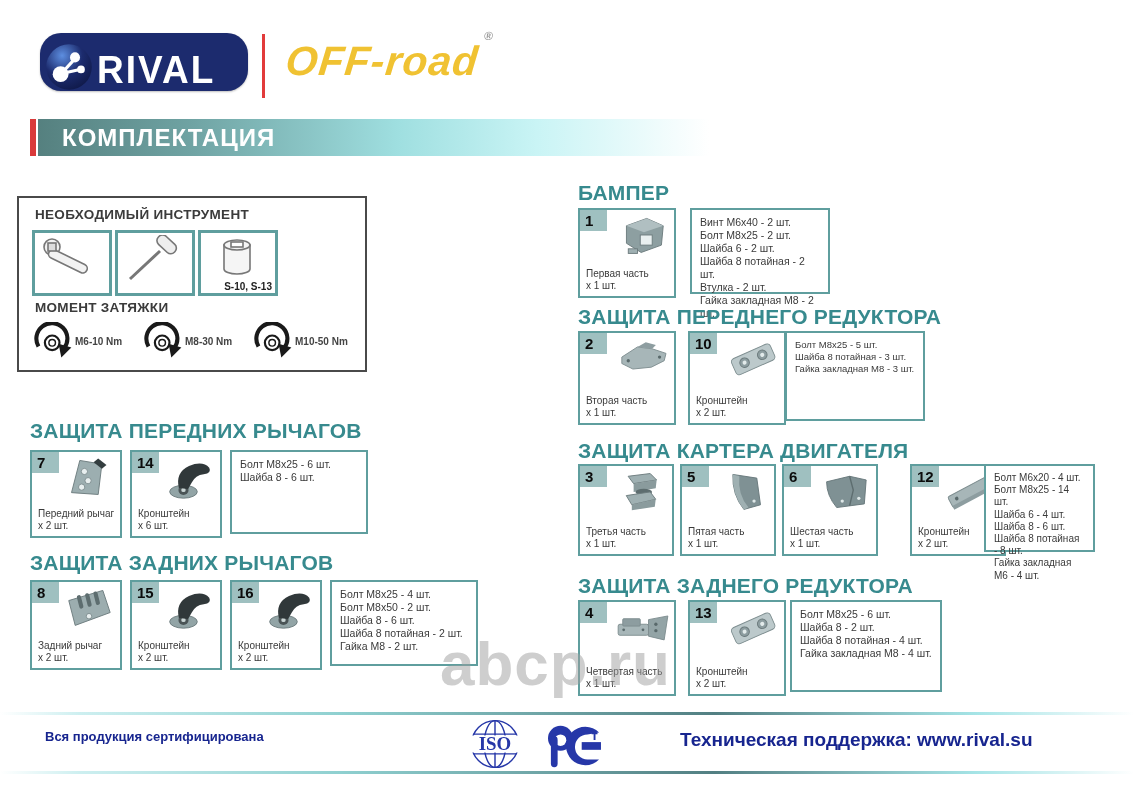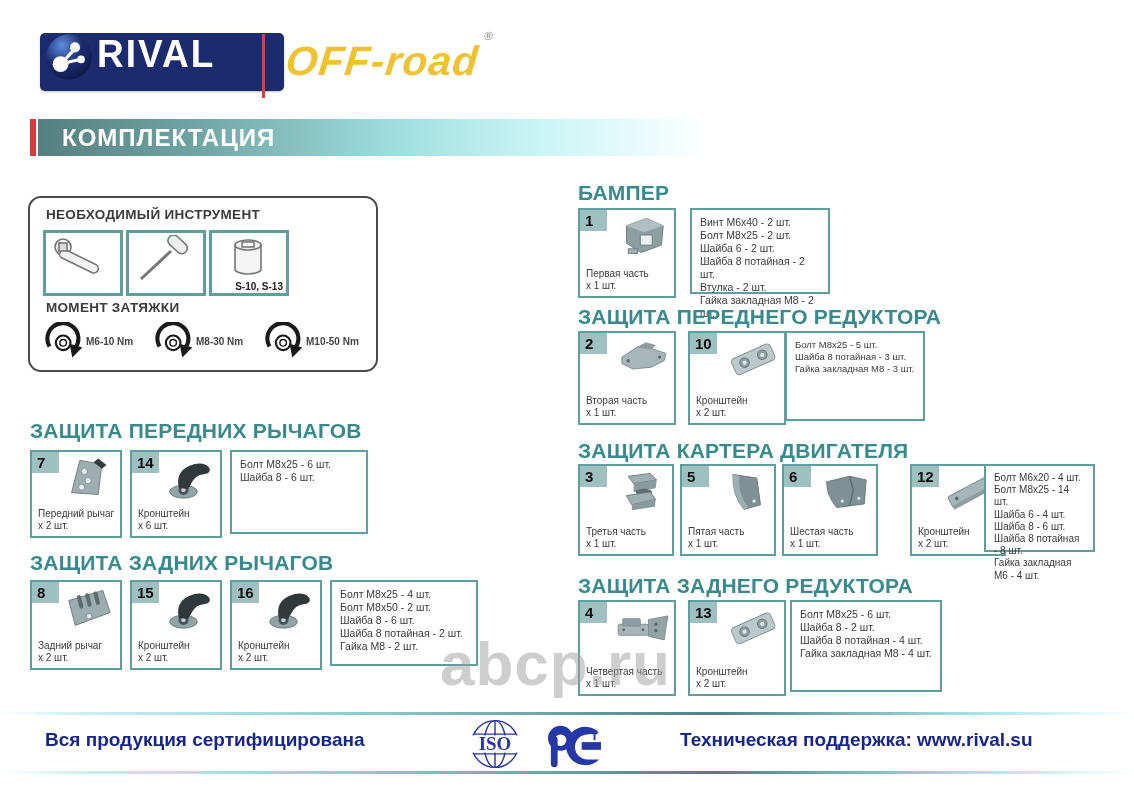--- a/index.html
+++ b/index.html
@@ -1,40 +1,40 @@
 <!DOCTYPE html>
 <html><head>
 <meta charset="utf-8">
 <style>
   html,body{margin:0;padding:0;background:#ffffff;}
   .page{position:relative;width:1134px;height:800px;background:#fff;overflow:hidden;
         font-family:"Liberation Sans",sans-serif;}
 
   
-  .rival-logo{position:absolute;left:40px;top:33px;width:244px;height:58px;background:#1c2b6e;
-              border-radius:5px;display:flex;align-items:flex-start;box-shadow:0 1px 2px rgba(0,0,0,.25);}
+  .rival-logo{position:absolute;left:40px;top:33px;width:208px;height:58px;background:#1c2b6e;
+              border-radius:21px;display:flex;align-items:flex-end;box-shadow:0 1px 2px rgba(0,0,0,.25);}
   .rival-logo .ball{width:48px;height:48px;margin-left:5px;flex:0 0 auto;}
   .rival-logo .brand-text{color:#fff;font-weight:bold;font-size:37px;letter-spacing:2px;
               margin-left:4px;transform:scaleY(1.05);}
   .brand-divider{position:absolute;left:262px;top:34px;width:3px;height:64px;background:#e23b3b;}
   .offroad-logo{position:absolute;left:286px;top:38px;color:#f0c232;font-size:41px;font-weight:bold;
               font-style:italic;letter-spacing:1px;transform:skewX(-6deg);white-space:nowrap;}
   .offroad-logo sup{font-size:12px;color:#9a9a9a;font-style:normal;margin-left:3px;top:-20px;position:relative;}
 
   
   .title-bar{position:absolute;left:30px;top:119px;width:700px;height:37px;}
   .title-accent{position:absolute;left:0;top:0;width:6px;height:37px;background:#d93a3a;}
   .title-grad{position:absolute;left:8px;top:0;right:0;height:37px;
       background:linear-gradient(90deg,#55807f 0%,#6fa3a3 22%,#9fdfe0 52%,#c9f4f5 72%,rgba(255,255,255,0) 97%);}
   .title-grad span{display:block;padding-left:24px;line-height:37px;color:#fff;font-size:24px;
       font-weight:bold;letter-spacing:1px;}
 
   
-  .toolbox{position:absolute;left:28px;top:196px;width:346px;height:172px;border:2px solid #4a4a4a;
-      border-radius:13px;background:#fff;}
+  .toolbox{position:absolute;left:17px;top:196px;width:346px;height:172px;border:2px solid #4a4a4a;
+      border-radius:0;background:#fff;}
   .tb-title{position:absolute;left:16px;top:9px;font-size:13.5px;font-weight:bold;color:#3b3b3b;letter-spacing:.3px;}
   .toolrow{position:absolute;left:13px;top:32px;display:flex;gap:3px;}
   .toolcell{width:74px;height:60px;border:3px solid #5f9e9e;position:relative;background:#fff;}
   .toolcell svg{position:absolute;left:4px;top:2px;width:64px;height:50px;}
   .toolcell .tlabel{position:absolute;right:3px;bottom:1px;font-size:10px;font-weight:bold;color:#222;
       background:rgba(255,255,255,.8);padding-left:2px;}
   .tq-title{position:absolute;left:16px;top:102px;font-size:13.5px;font-weight:bold;color:#3b3b3b;letter-spacing:.3px;}
   .torquerow{position:absolute;left:14px;top:124px;display:flex;}
   .torqueitem{display:flex;align-items:center;width:110px;}
   .torqueitem svg{width:42px;height:38px;flex:0 0 auto;}
@@ -52,21 +52,21 @@
 
   
   .watermark{position:absolute;left:440px;top:628px;font-size:62px;font-weight:bold;color:#9e9e9e;
       opacity:.5;letter-spacing:1px;z-index:40;pointer-events:none;}
 
   
   .hr-grad{position:absolute;left:0;width:1134px;height:3px;
       background:linear-gradient(90deg,#ffffff 0%,#cdeff0 7%,#8fd0d0 30%,#527f82 63%,#a5e4e6 86%,#ffffff 100%);}
   .hr-top{top:712px;}
   .hr-bottom{top:771px;}
-  .foot-left{position:absolute;left:45px;top:729px;font-size:19px;font-weight:bold;color:#17258f;}
+  .foot-left{position:absolute;left:45px;top:729px;font-size:13px;font-weight:bold;color:#17258f;}
   .foot-right{position:absolute;left:680px;top:729px;font-size:19px;font-weight:bold;color:#17258f;}
   .iso-logo{position:absolute;left:468px;top:717px;width:54px;height:54px;}
   .pct-logo{position:absolute;left:543px;top:719px;width:62px;height:52px;}
 </style>
 </head>
 <body>
 
 <svg width="0" height="0" style="position:absolute">
   <defs>
     <radialGradient id="gradBall" cx="35%" cy="25%" r="80%">

